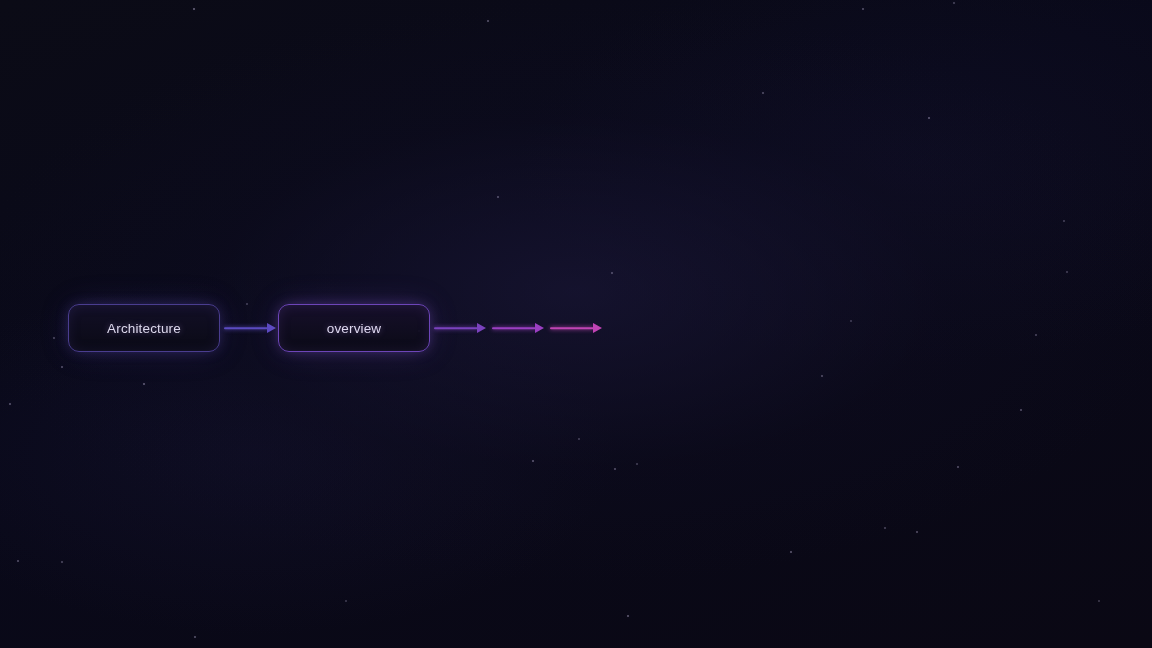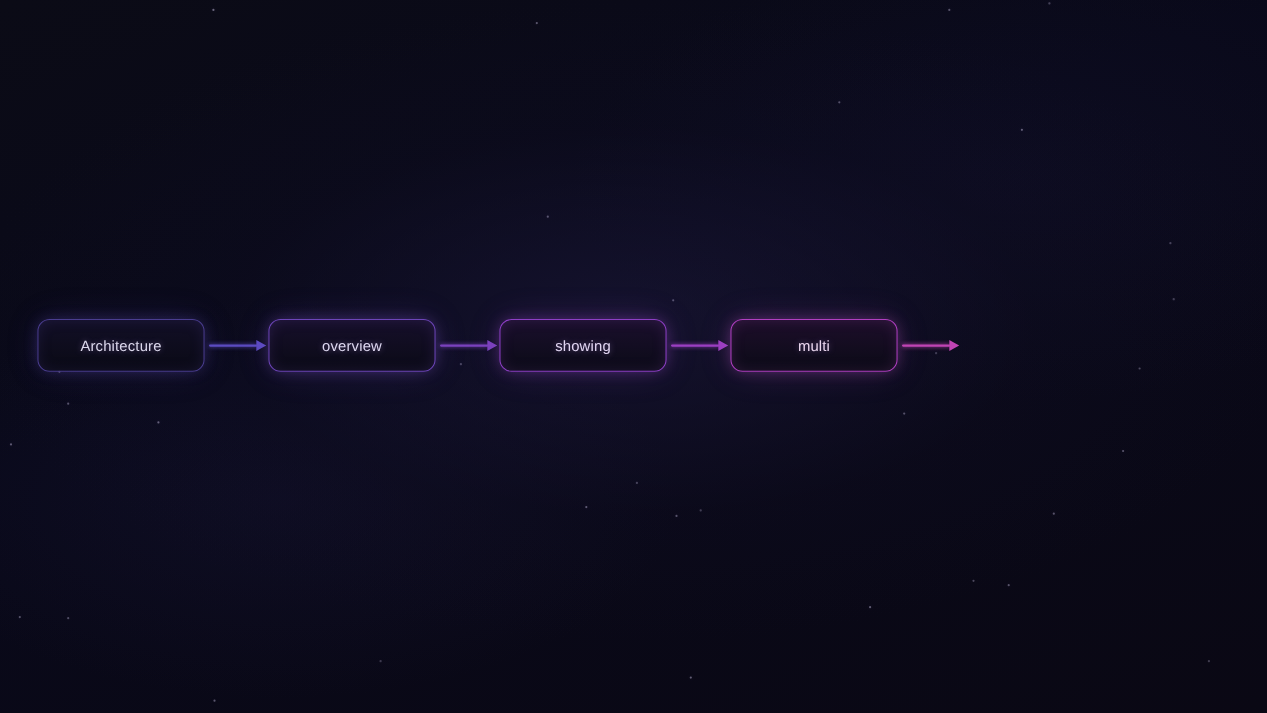--- a/index.html
+++ b/index.html
@@ -35,28 +35,28 @@
     position: absolute;
     border-radius: 50%;
     background: #cbc2e6;
     filter: blur(0.3px);
   }
 
   
   #flow-row {
     position: absolute;
     left: 0;
-    top: 290px;
+    top: 304px;
     width: 924px;
     height: 48px;
     display: flex;
     flex-direction: row;
     align-items: center;
     justify-content: flex-start;
-    padding-left: 34px;
+    padding-left: 68px;
     box-sizing: border-box;
   }
 
   .flow-node {
     width: 152px;
     height: 48px;
     border-radius: 11px;
     box-sizing: border-box;
     border: 1.4px solid #555;
     display: flex;
@@ -152,27 +152,21 @@
       <div class="shaft" style="background: rgb(91, 75, 192); box-shadow: rgb(91, 75, 192) 0px 0px 4px;"></div>
       <div class="head"></div>
     </div>
     <div class="flow-node" style="border-color: rgb(109, 69, 184); background: linear-gradient(rgb(22, 15, 42) 0%, rgba(10, 10, 20, 0.85) 100%); box-shadow: rgba(133, 87, 216, 0.42) 0px 0px 14px -2px, rgba(133, 87, 216, 0.26) 0px 0px 34px -6px, rgba(133, 87, 216, 0.35) 0px 0px 16px -6px inset;">
       <span class="flow-node-label" style="color: rgb(222, 216, 240);">overview</span>
     </div>
     <div class="flow-arrow" style="color: rgb(122, 66, 189);">
       <div class="shaft" style="background: rgb(122, 66, 189); box-shadow: rgb(122, 66, 189) 0px 0px 4px;"></div>
       <div class="head"></div>
     </div>
-    <div class="flow-node" style="border-color: rgb(141, 63, 196); background: linear-gradient(rgb(26, 15, 44) 0%, rgba(10, 10, 20, 0.85) 100%); box-shadow: rgba(164, 79, 216, 0.42) 0px 0px 14px -2px, rgba(164, 79, 216, 0.26) 0px 0px 34px -6px, rgba(164, 79, 216, 0.35) 0px 0px 16px -6px inset;">
-      <span class="flow-node-label" style="color: rgb(226, 214, 242);">showing</span>
-    </div>
     <div class="flow-arrow" style="color: rgb(155, 63, 194);">
       <div class="shaft" style="background: rgb(155, 63, 194); box-shadow: rgb(155, 63, 194) 0px 0px 4px;"></div>
       <div class="head"></div>
-    </div>
-    <div class="flow-node" style="border-color: rgb(176, 63, 192); background: linear-gradient(rgb(29, 14, 42) 0%, rgba(10, 10, 20, 0.85) 100%); box-shadow: rgba(195, 85, 208, 0.42) 0px 0px 14px -2px, rgba(195, 85, 208, 0.26) 0px 0px 34px -6px, rgba(195, 85, 208, 0.35) 0px 0px 16px -6px inset;">
-      <span class="flow-node-label" style="color: rgb(236, 216, 240);">multi</span>
     </div>
     <div class="flow-arrow" style="color: rgb(192, 68, 180);">
       <div class="shaft" style="background: rgb(192, 68, 180); box-shadow: rgb(192, 68, 180) 0px 0px 4px;"></div>
       <div class="head"></div>
     </div>
   </div>
 
 </body></html>

